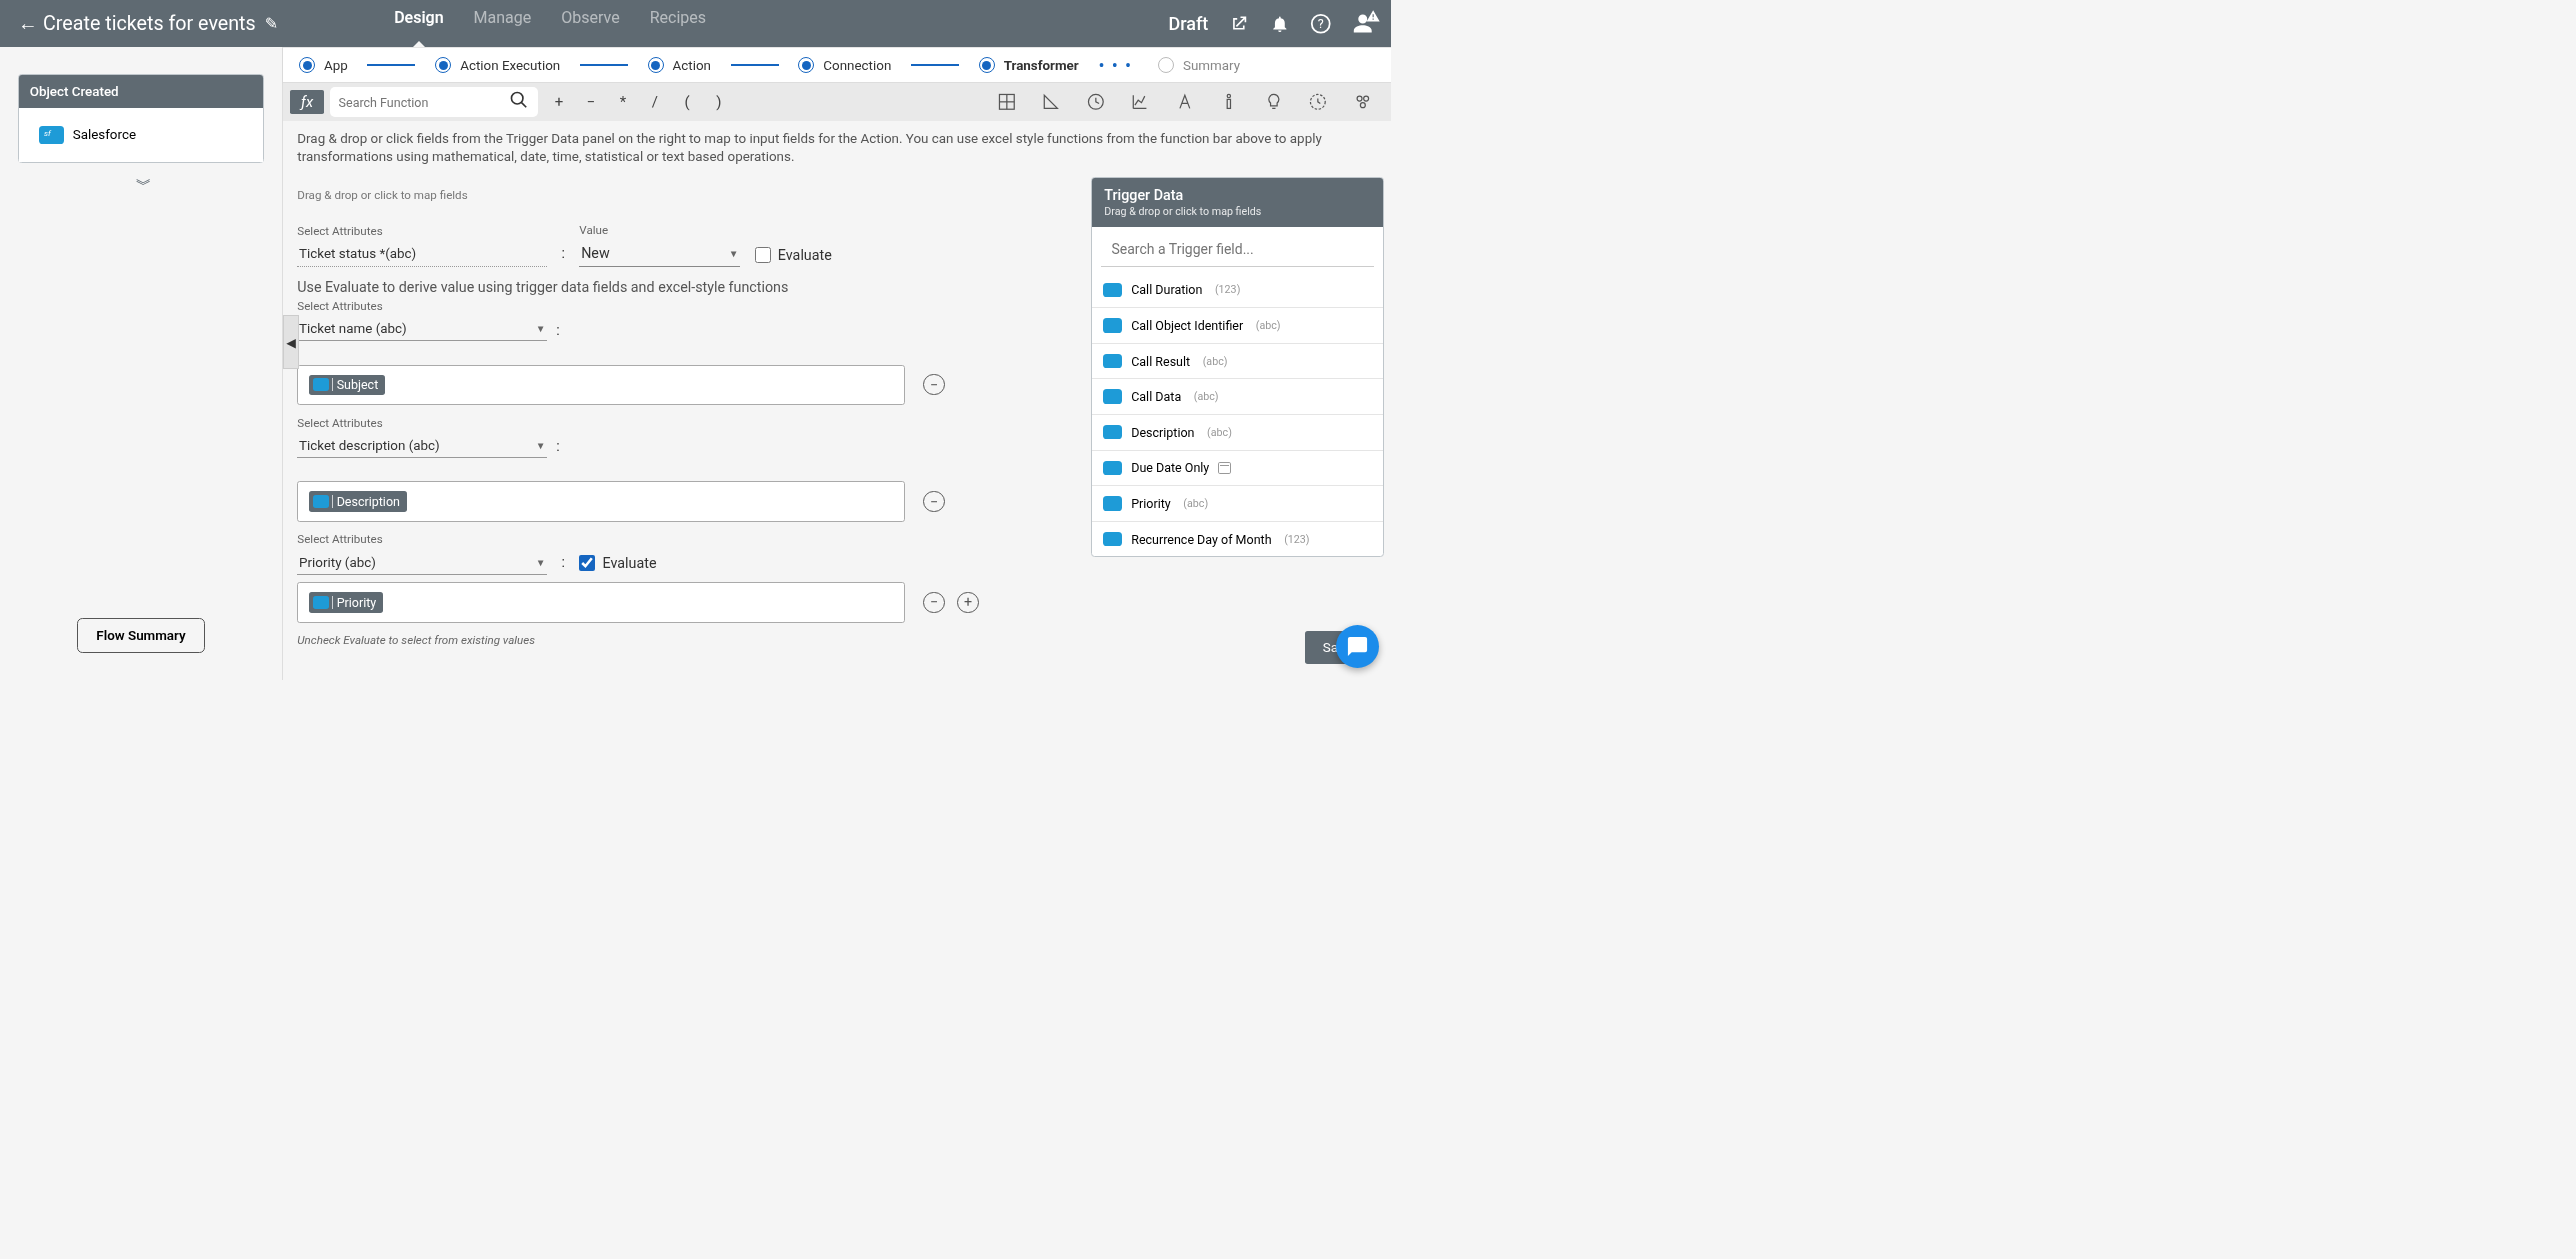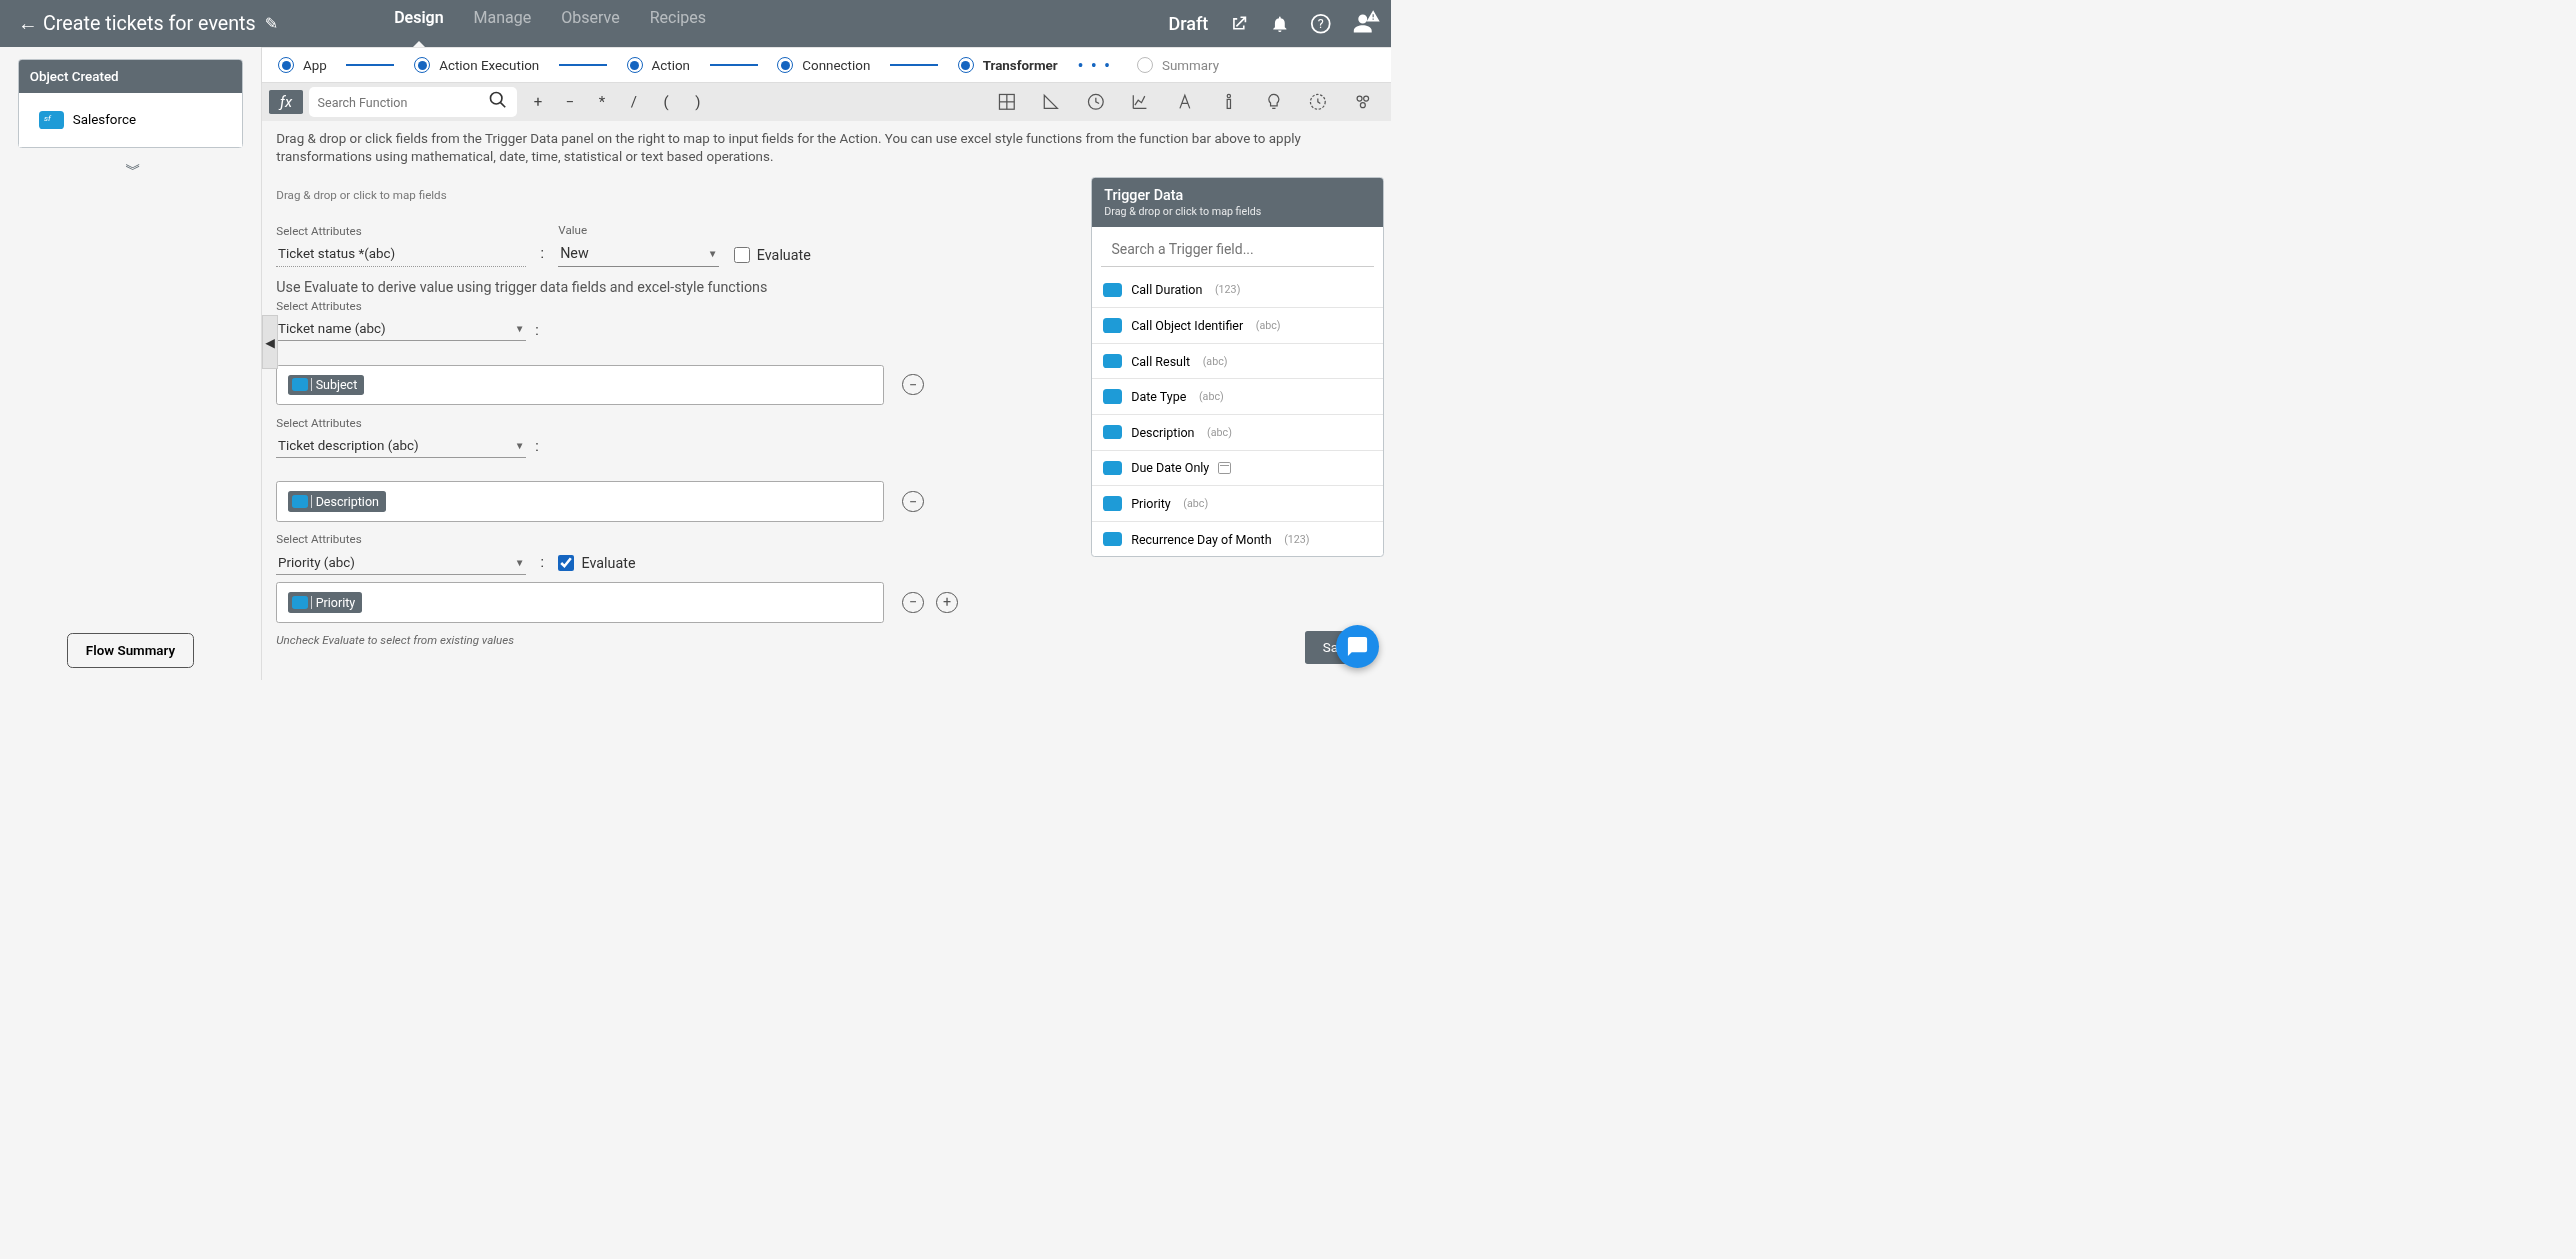--- a/index.html
+++ b/index.html
@@ -16,21 +16,21 @@
   .topbar .tabs .tab.active::after { content:""; position:absolute; left:50%; bottom:-9px; transform:translateX(-50%); width:0; height:0; border-left:7.2px solid transparent; border-right:7.2px solid transparent; border-bottom:7.2px solid #f5f5f5; }
   .topbar .right { margin-left:auto; display:flex; align-items:center; gap:19.7px; }
   .topbar .status { font-size: 18px; font-weight:500; }
   .topbar .ticon { width:21.5px; height:21.5px; display:inline-flex; align-items:center; justify-content:center; cursor:pointer; }
   .topbar svg { fill:#fff; }
   .user-wrap { position:relative; }
   .alert-badge { position:absolute; top:-3.6px; right:-7.2px; }
 
   
   .layout { display:flex; height: calc(100% - 47px); }
-  .sidebar { width: 262px; background:#f5f5f5; border-right:0.9px solid #ddd; padding: 12px 18px; display:flex; flex-direction:column; }
+  .sidebar { width: 283px; background:#f5f5f5; border-right:0.9px solid #ddd; padding: 27px 18px; display:flex; flex-direction:column; }
   .card { border:1.8px solid #bfc6cb; border-radius:3.6px; background:#fff; margin-bottom:3.6px; }
   .card-head { background:#5f6a72; color:#fff; padding:9px 10.7px; font-size:13.4px; font-weight:500; border-top-left-radius:2.7px; border-top-right-radius:2.7px; display:flex; align-items:center; justify-content:space-between; }
   .card-body { padding:10.7px 10.7px; background:#fff; }
   .app-row { display:flex; align-items:center; gap:9px; background:#e9e9e9; padding:7.2px 9px; border-radius:2.7px; font-size:13.4px; }
   .app-row.sf { background:transparent; }
   .sf-logo { width:25px; height:18px; background:#1e9bd7; border-radius:3.6px; position:relative; }
   .sf-logo::before { content:"sf"; color:#fff; font-size:8px; position:absolute; top:2.7px; left:5.4px; font-style:italic; }
   .hs-logo { width:19.7px; height:19.7px; background:#ff7a45; border-radius:2.7px; position:relative; }
   .hs-logo::before { content:""; position:absolute; width:3.6px; height:3.6px; background:#fff; border-radius:50%; top:3.6px; left:3.6px; box-shadow: 7.2px 0 #fff, 7.2px 7.2px #fff, 0 7.2px #fff; }
   .chevrons { text-align:center; padding:9px 0 16px; color:#5f6a72; font-size:16px; letter-spacing:-5.4px; }
@@ -409,21 +409,21 @@
               <span>Call Object Identifier</span>
               <span class="type">(abc)</span>
             </div>
             <div class="trigger-item">
               <span class="cloud2"></span>
               <span>Call Result</span>
               <span class="type">(abc)</span>
             </div>
             <div class="trigger-item">
               <span class="cloud2"></span>
-              <span>Date Type</span>
+              <span>Call Data</span>
               <span class="type">(abc)</span>
             </div>
             <div class="trigger-item">
               <span class="cloud2"></span>
               <span>Description</span>
               <span class="type">(abc)</span>
             </div>
             <div class="trigger-item">
               <span class="cloud2"></span>
               <span>Due Date Only</span>

